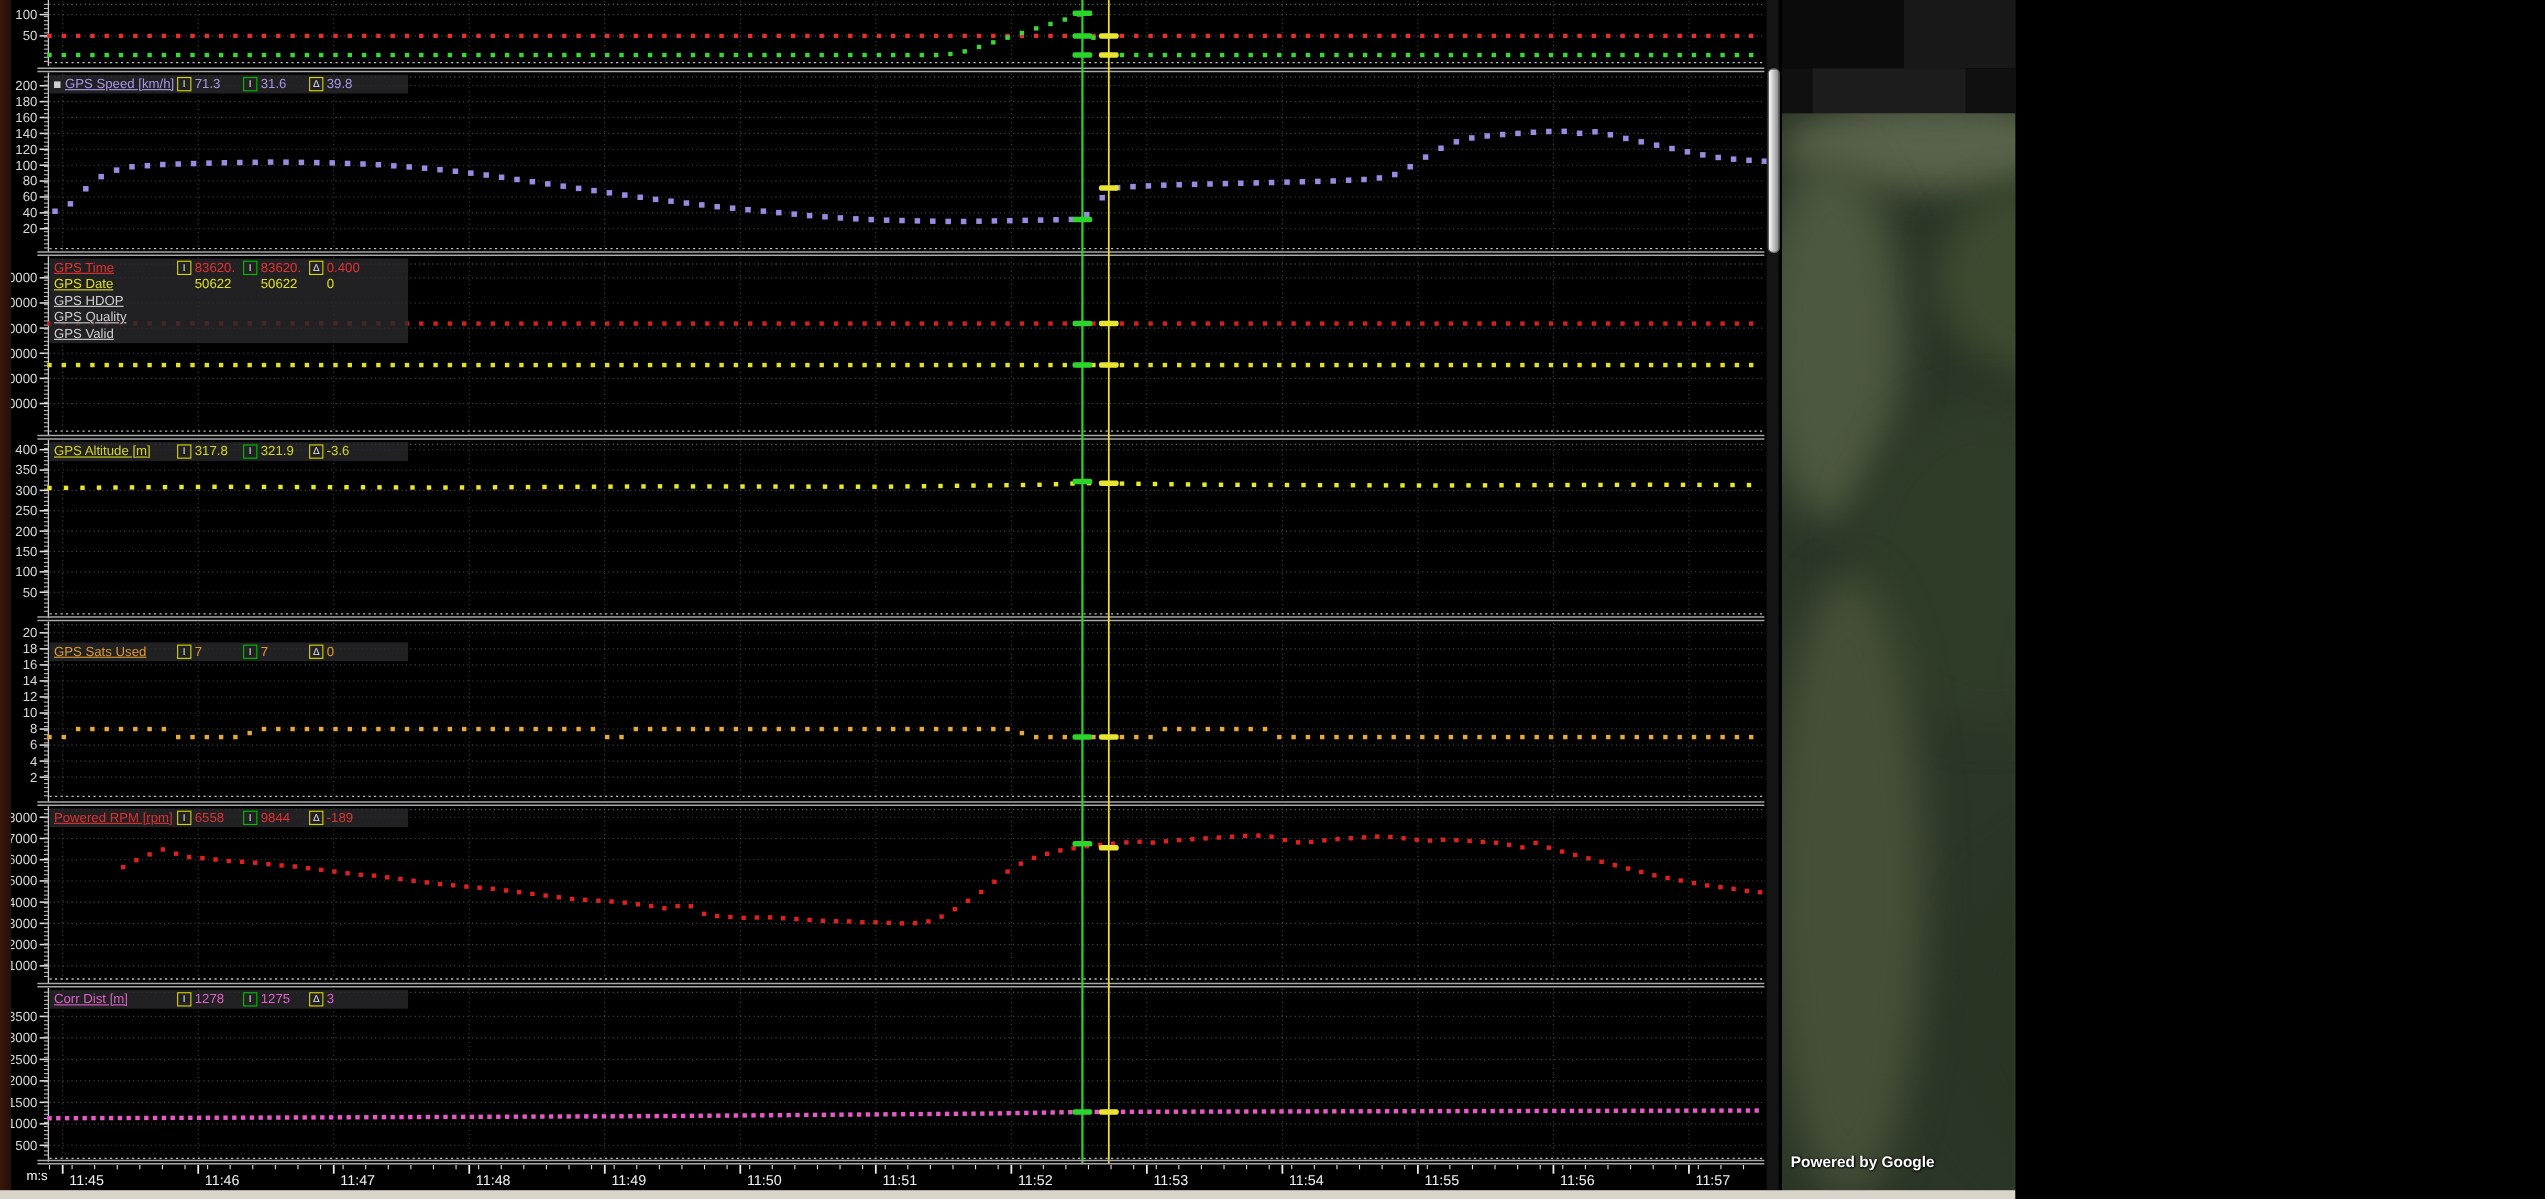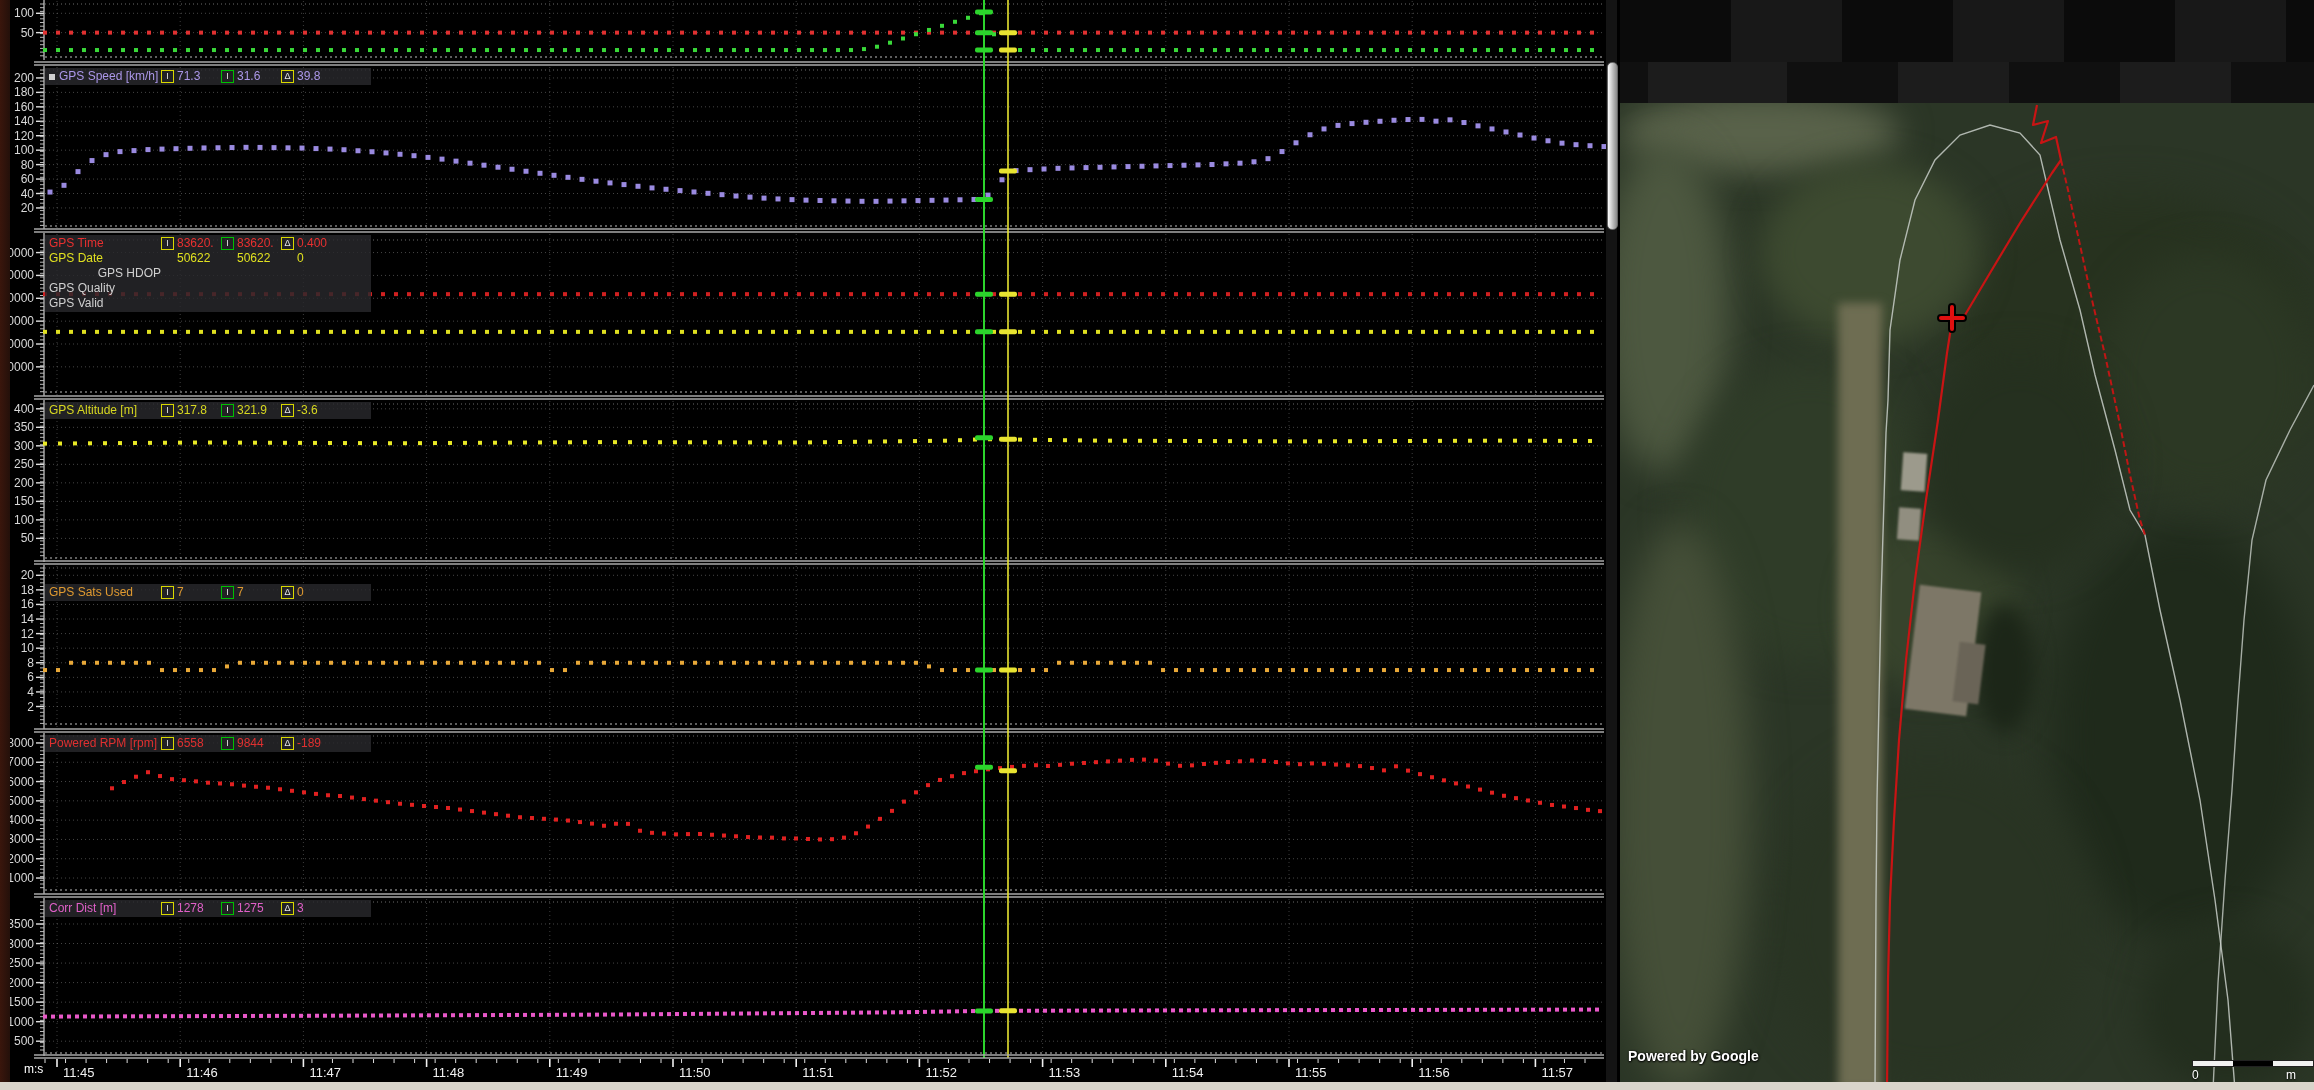--- a/index.html
+++ b/index.html
@@ -1,24 +1,24 @@
 <!DOCTYPE html>
 <html><head>
 <meta charset="utf-8">
 <style>
   html,body{margin:0;padding:0;background:#000;}
-  #stage{position:relative;width:2314px;height:1090px;background:#15803d;overflow:hidden;
+  #stage{position:relative;width:1832px;height:1090px;background:#15803d;overflow:hidden;
          font-family:"Liberation Sans",sans-serif;}
   
   #charts{position:absolute;left:0;top:0;width:1620px;height:1090px;background:#000;}
   #chart-svg{position:absolute;left:0;top:0;}
   .panel-header{position:absolute;left:45px;background:rgba(40,40,44,.82);
     font-size:12px;line-height:15px;white-space:nowrap;z-index:5;padding:1px 4px 1px 4px;}
   .hdr-row{display:flex;align-items:center;height:15px;}
-  .hdr-label{display:inline-block;width:112px;overflow:hidden;}
+  .hdr-label{display:inline-block;width:112px;overflow:hidden;text-decoration:underline;}
   .swatch{display:inline-block;width:6px;height:6px;background:#cfcfcf;margin-right:4px;}
   .badge{display:inline-flex;align-items:center;justify-content:center;width:11px;height:11px;
     border:1px solid;font-size:9px;color:#e8e8e8;margin-right:3px;flex:none;}
   .hdr-val{display:inline-block;width:44px;overflow:hidden;}
   .hidden-badge{visibility:hidden;}
   
   #vscroll-track{position:absolute;left:1606px;top:0;width:11px;height:1082px;background:#141414;}
   #vscroll-thumb{position:absolute;left:1607px;top:62px;width:9px;height:166px;border-radius:5px;
      background:linear-gradient(90deg,#fdfdfd,#bdbdbd 55%,#8a8a8a);border:1px solid #666;}
   
@@ -1918,21 +1918,21 @@
         <div class="hdr-row">
           <span class="hdr-label" style="color: rgb(224, 224, 32);">GPS Date</span>
           <span class="badge hidden-badge" style="border-color: rgb(216, 216, 0);">I</span>
           <span class="hdr-val" style="color: rgb(224, 224, 32);">50622</span>
           <span class="badge hidden-badge" style="border-color: rgb(0, 192, 0);">I</span>
           <span class="hdr-val" style="color: rgb(224, 224, 32);">50622</span>
           <span class="badge hidden-badge" style="border-color: rgb(216, 216, 0);">Δ</span>
           <span class="hdr-val" style="color: rgb(224, 224, 32);">0</span>
         </div>
         <div class="hdr-row">
-          <span class="hdr-label" style="color: rgb(208, 208, 208); text-align: right;">GPS HDOP</span>
+          <span class="hdr-label" style="color: rgb(208, 208, 208);">GPS HDOP</span>
           <span class="badge hidden-badge" style="border-color: rgb(216, 216, 0);">I</span>
           <span class="hdr-val" style="color: rgb(208, 208, 208);"></span>
           <span class="badge hidden-badge" style="border-color: rgb(0, 192, 0);">I</span>
           <span class="hdr-val" style="color: rgb(208, 208, 208);"></span>
           <span class="badge hidden-badge" style="border-color: rgb(216, 216, 0);">Δ</span>
           <span class="hdr-val" style="color: rgb(208, 208, 208);"></span>
         </div>
         <div class="hdr-row">
           <span class="hdr-label" style="color: rgb(208, 208, 208);">GPS Quality</span>
           <span class="badge hidden-badge" style="border-color: rgb(216, 216, 0);">I</span>

